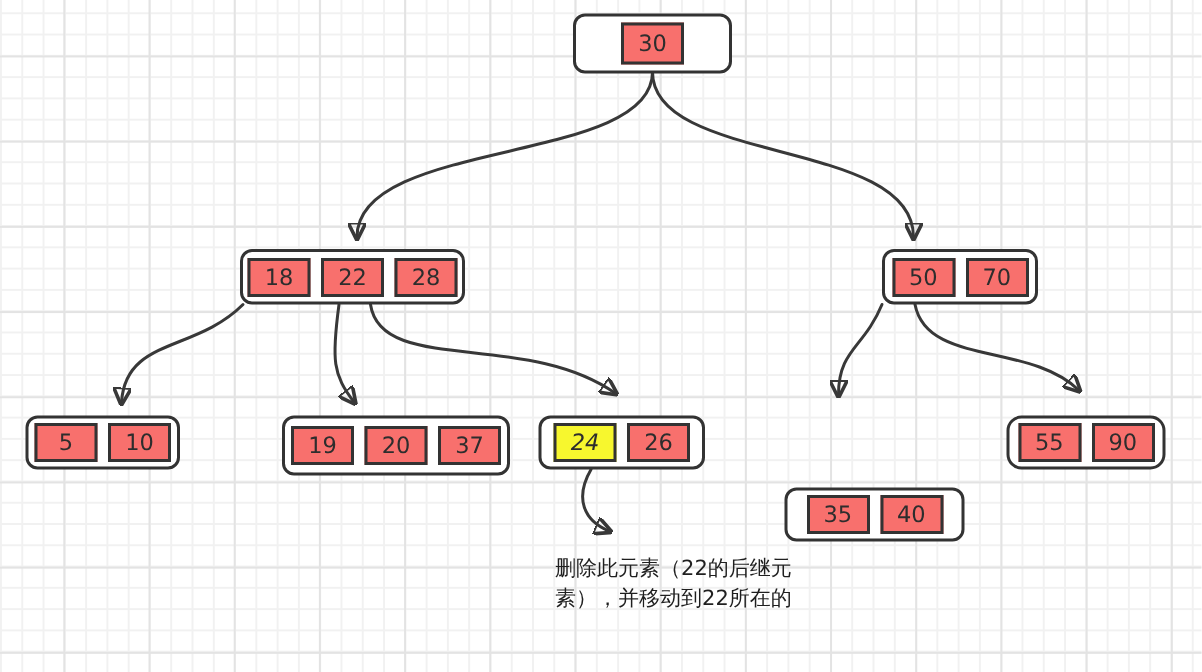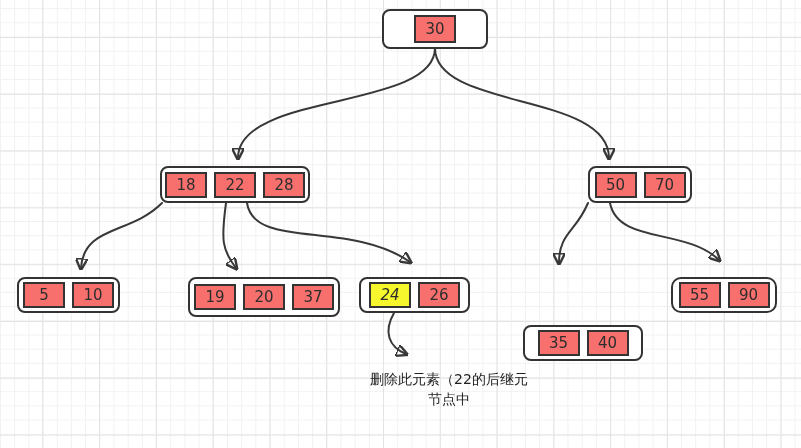--- a/index.html
+++ b/index.html
@@ -125,16 +125,16 @@
     <div class="key">40</div>
   </div>
 
   <div class="node" style="left:671px; top:277px; width:106px; height:36px;border-radius:10px;">
     <div class="key">55</div>
     <div class="key">90</div>
   </div>
 
   <div class="annotation">
     <div>删除此元素（22的后继元</div>
-    <div>节点中</div>
+    <div>素），并移动到22所在的</div>
   </div>
 
 </div>
 
 </body></html>

